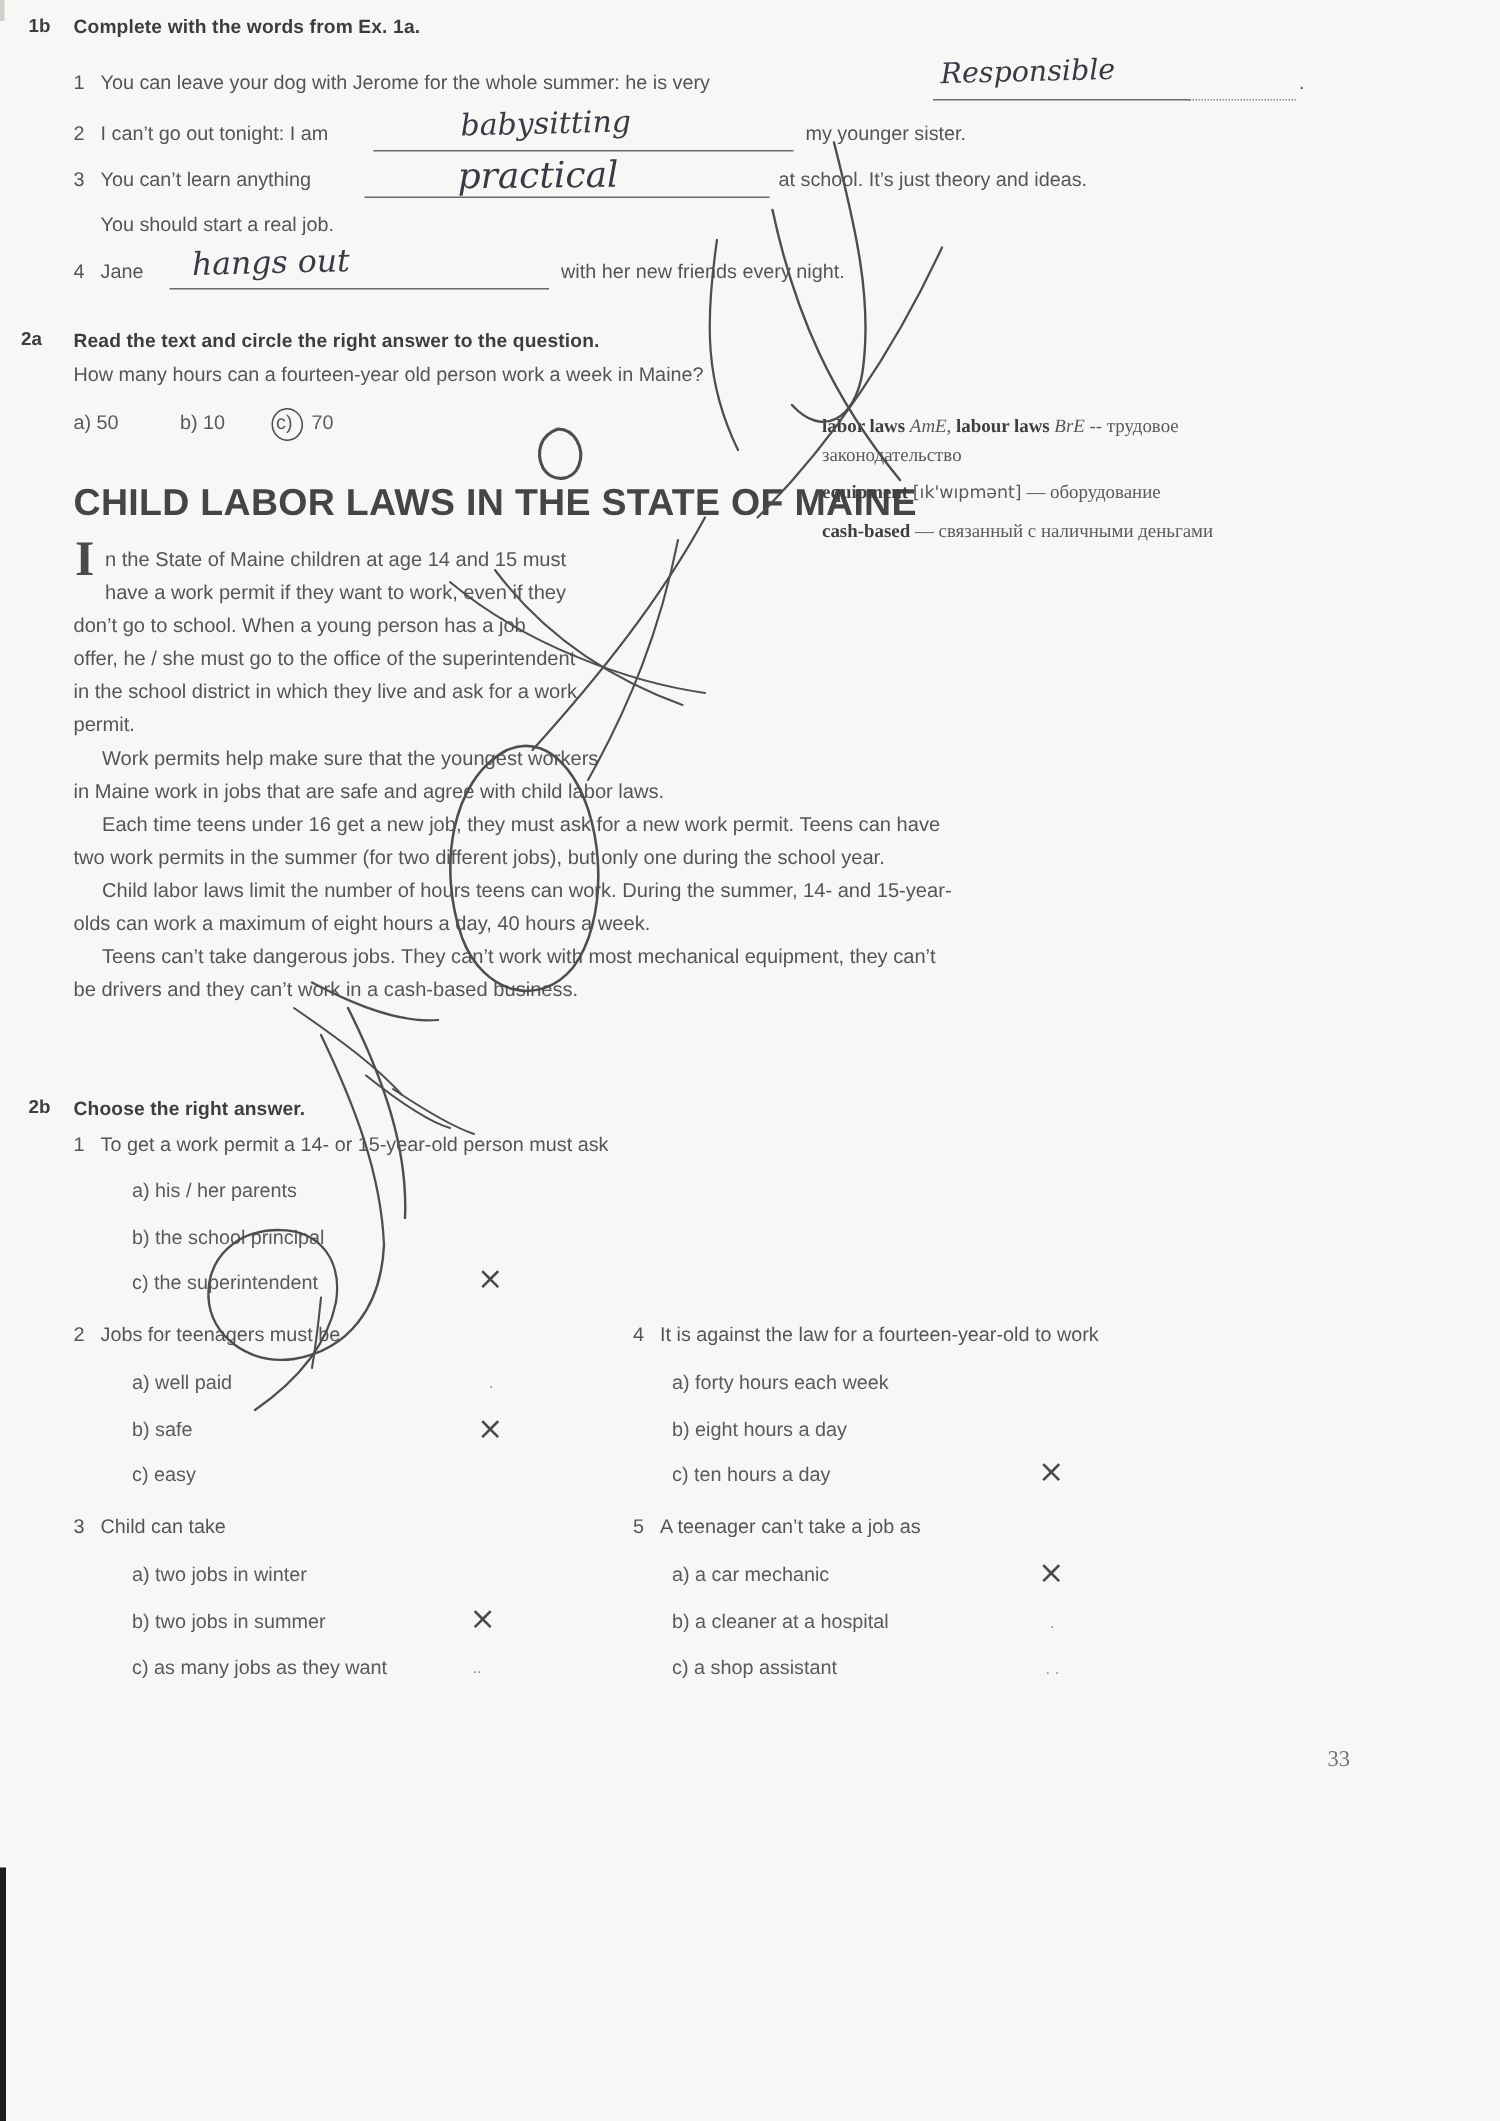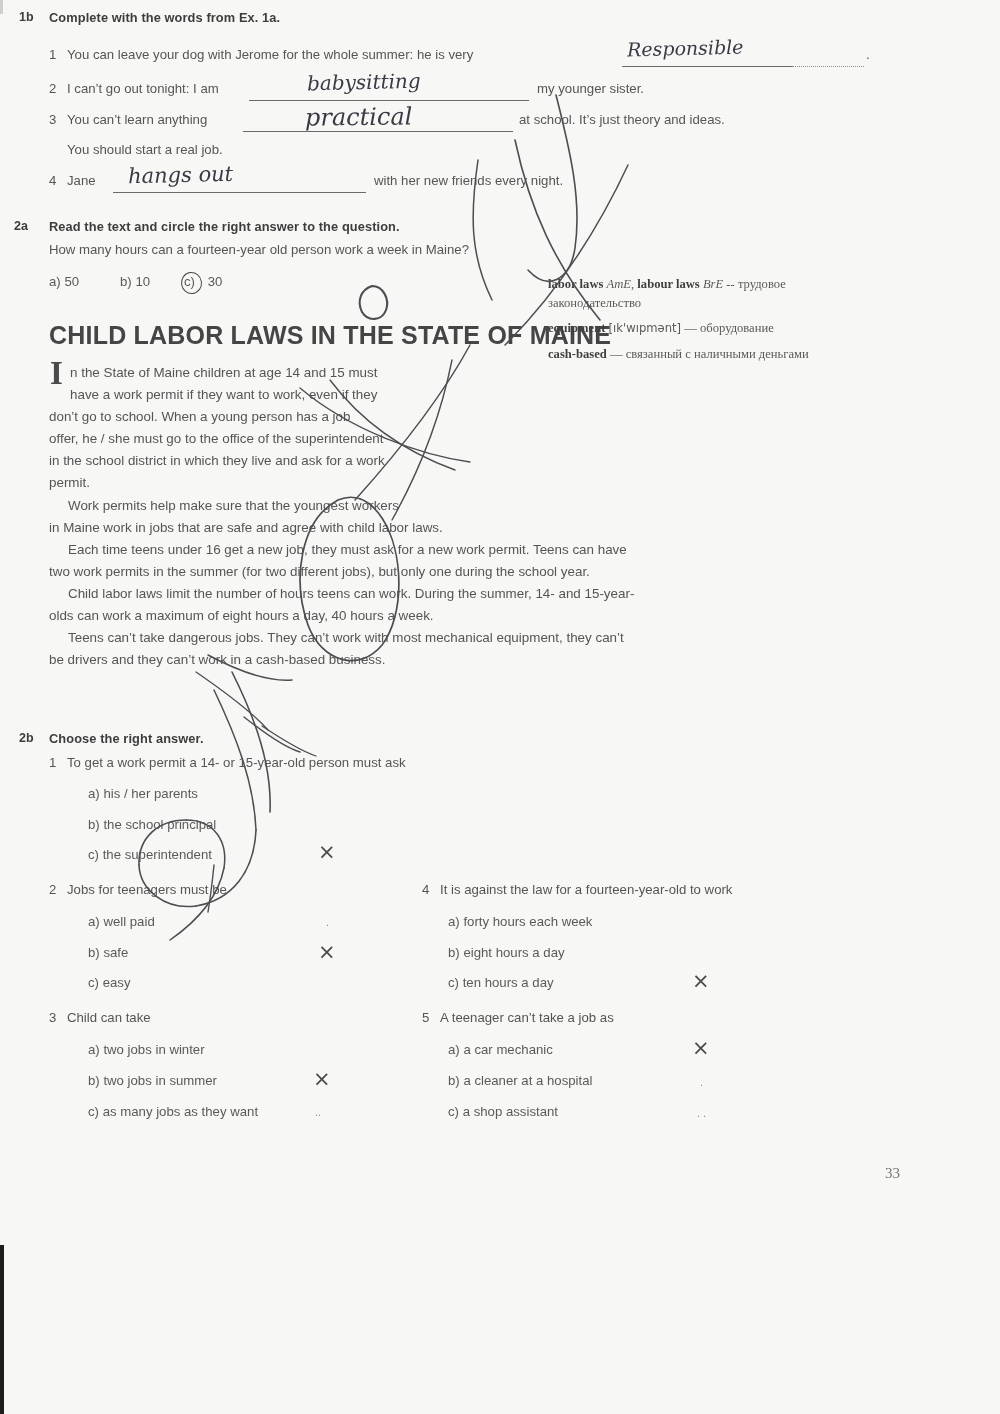--- a/index.html
+++ b/index.html
@@ -134,21 +134,21 @@
 <div class="opt" style="left:49px;top:274px;">
   <span>a)</span>
   <span>50</span>
 </div>
 <div class="opt" style="left:120px;top:274px;">
   <span>b)</span>
   <span>10</span>
 </div>
 <div class="opt" style="left:184px;top:274px;">
   <span>c)</span>
-  <span style="margin-left:9px;">30</span>
+  <span style="margin-left:9px;">70</span>
 </div>
 <div class="circ-c" style="left:181px;top:272px;"></div>
 
 <div id="article-title">CHILD LABOR LAWS IN THE STATE OF MAINE</div>
 <div id="dropcap">I</div>
 
 <div class="para" style="left:70px;top:362px;">n the State of Maine children at age 14 and 15 must</div>
 <div class="para" style="left:70px;top:384px;">have a work permit if they want to work, even if they</div>
 <div class="para" style="left:49px;top:406px;">don’t go to school. When a young person has a job</div>
 <div class="para" style="left:49px;top:428px;">offer, he / she must go to the office of the superintendent</div>

